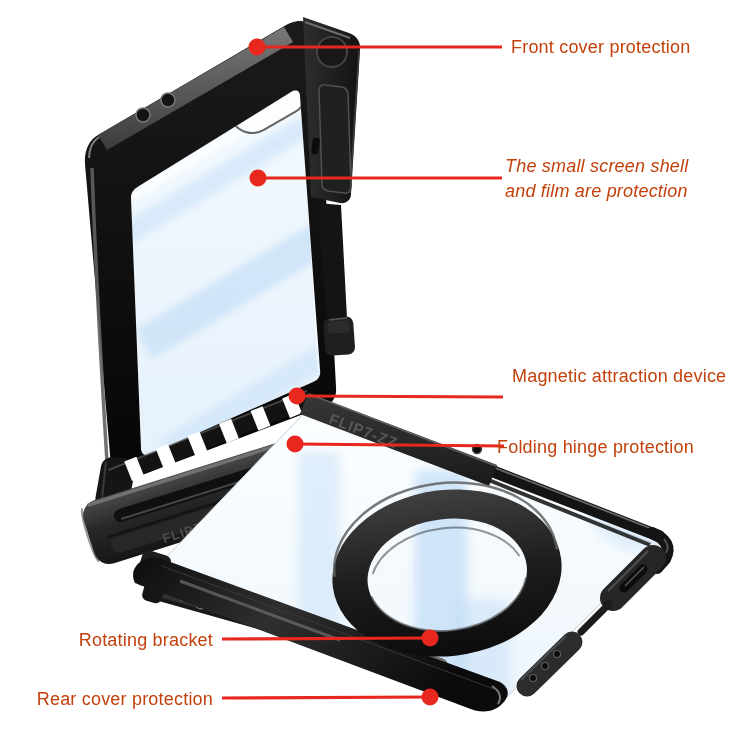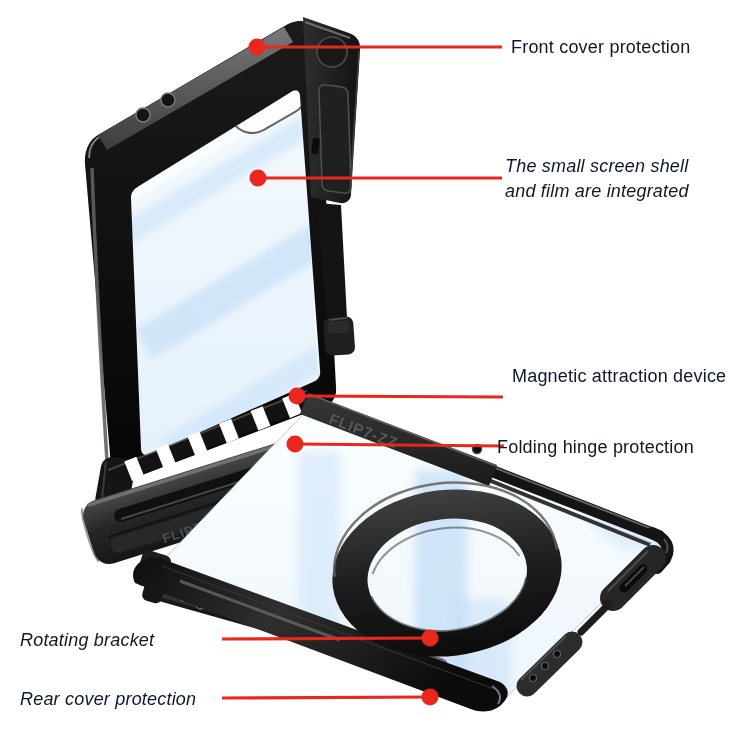--- a/index.html
+++ b/index.html
@@ -2,25 +2,25 @@
 <html><head>
 <meta charset="utf-8">
 <style>
   html,body{margin:0;padding:0;background:#ffffff;}
   .canvas{
     position:relative;width:750px;height:750px;background:#ffffff;overflow:hidden;
     font-family:"Liberation Sans", sans-serif;
   }
   .art{position:absolute;left:0;top:0;}
   .label{
-    position:absolute;color:#0f172a;font-size:18px;line-height:23px;
+    position:absolute;color:#c2410c;font-size:18px;line-height:23px;
     letter-spacing:0.2px;white-space:nowrap;
   }
   .label .ln{white-space:nowrap;line-height:25px;font-style:italic;}
-  .label.right-align{font-style:italic;}
+  .label.right-align{text-align:right;}
 </style>
 </head>
 <body>
 
 <div class="canvas">
 
   <svg class="art" width="750" height="750" viewBox="0 0 750 750">
     <defs>
       <linearGradient id="lg-frame" x1="0" y1="0" x2="0" y2="1">
         <stop offset="0" stop-color="#1b1b1b"></stop>
@@ -253,21 +253,21 @@
       <circle cx="295" cy="444" r="8.5"></circle>
       <circle cx="430" cy="638" r="8.5"></circle>
       <circle cx="430" cy="697" r="8.5"></circle>
     </g>
   </svg>
 
   <div class="label" style="left:511px;top:36px">Front cover protection</div>
 
   <div class="label" style="left:505px;top:154px">
     <div class="ln">The small screen shell</div>
-    <div class="ln">and film are integrated</div>
+    <div class="ln">and film are protection</div>
   </div>
 
   <div class="label" style="left:512px;top:365px">Magnetic attraction device</div>
 
   <div class="label" style="left:497px;top:436px">Folding hinge protection</div>
 
   <div class="label right-align" style="left:20px;top:629px;width:193px">Rotating bracket</div>
 
   <div class="label right-align" style="left:20px;top:688px;width:193px">Rear cover protection</div>
 </div>

